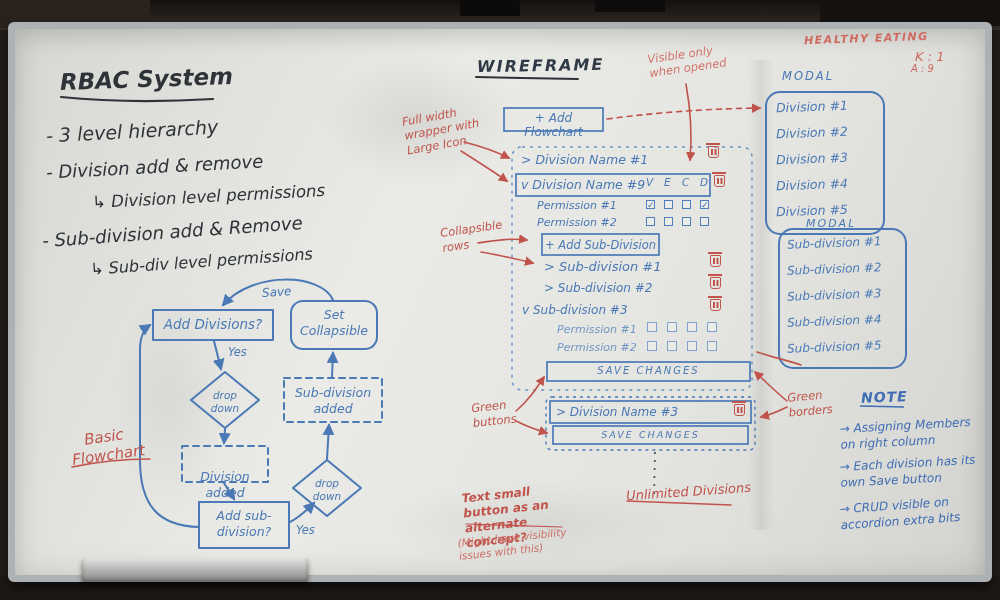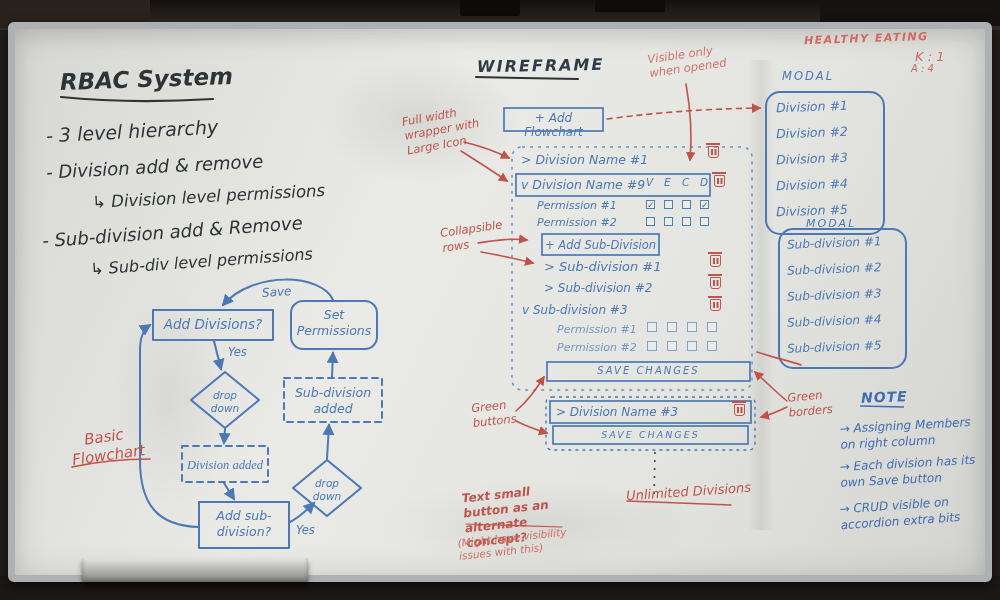--- a/index.html
+++ b/index.html
@@ -113,36 +113,36 @@
     <path d="M787,407 C777,412 769,415 761,417" marker-end="url(#ar)"></path>
     <path d="M757,352 C775,358 790,361 801,365"></path>
     <path d="M72,467 Q110,459 150,459" stroke-width="1.5"></path>
     <path d="M627,501 L731,505" stroke-width="1.4"></path>
     <path d="M466,524 L562,527" stroke-width="1.2"></path>
   </g>
 </svg>
 
 <div class="hw" style="left:804px;top:32px;font-size:11px;letter-spacing:1.5px;color:#d06a60;font-weight:bold;transform:rotate(-2deg);">HEALTHY EATING</div>
 <div class="hw" style="left:915px;top:49px;font-size:13px;color:#d06a60;">K : 1</div>
-<div class="hw" style="left:911px;top:63px;font-size:10px;color:#d06a60;">A : 4</div>
+<div class="hw" style="left:911px;top:63px;font-size:10px;color:#d06a60;">A : 9</div>
 
 <div class="hw black" style="left:60px;top:66px;font-size:23px;font-weight:bold;transform:rotate(-2deg);">RBAC System</div>
 <div class="hw black" style="left:46px;top:120px;font-size:19px;transform:rotate(-3deg);">- 3 level hierarchy</div>
 <div class="hw black" style="left:46px;top:156px;font-size:18px;transform:rotate(-3deg);">- Division add &amp; remove</div>
 <div class="hw black" style="left:92px;top:187px;font-size:16.5px;transform:rotate(-3deg);">↳ Division level permissions</div>
 <div class="hw black" style="left:42px;top:221px;font-size:18px;transform:rotate(-4deg);">- Sub-division add &amp; Remove</div>
 <div class="hw black" style="left:90px;top:252px;font-size:16px;transform:rotate(-4deg);">↳ Sub-div level permissions</div>
 
 <div class="hw blue" style="left:262px;top:285px;font-size:12px;transform:rotate(-4deg);">Save</div>
 <div class="hw blue" style="left:156px;top:316px;width:114px;text-align:center;font-size:13.5px;">Add Divisions?</div>
-<div class="hw blue" style="left:294px;top:307px;width:80px;text-align:center;font-size:12.5px;line-height:1.3;">Set Permissions</div>
+<div class="hw blue" style="left:294px;top:307px;width:80px;text-align:center;font-size:12.5px;line-height:1.3;">Set Collapsible</div>
 <div class="hw blue" style="left:228px;top:345px;font-size:11.5px;">Yes</div>
 <div class="hw blue" style="left:201px;top:389px;width:48px;text-align:center;font-size:10.5px;line-height:1.2;">drop down</div>
 <div class="hw blue" style="left:287px;top:385px;width:92px;text-align:center;font-size:12.5px;line-height:1.3;">Sub-division added</div>
-<div class="hw blue" style="left:185px;top:458px;width:80px;text-align:center;font-size:12.5px;line-height:1.25;font-family:Liberation Serif, serif;">Division added</div>
+<div class="hw blue" style="left:185px;top:469px;width:80px;text-align:center;font-size:12.5px;line-height:1.25;">Division added</div>
 <div class="hw blue" style="left:303px;top:477px;width:48px;text-align:center;font-size:10.5px;line-height:1.2;">drop down</div>
 <div class="hw blue" style="left:202px;top:508px;width:84px;text-align:center;font-size:12.5px;line-height:1.3;">Add sub-division?</div>
 <div class="hw blue" style="left:296px;top:523px;font-size:11.5px;">Yes</div>
 <div class="hw red" style="left:84px;top:428px;font-size:15px;transform:rotate(-8deg);">Basic</div>
 <div class="hw red" style="left:72px;top:446px;font-size:15px;transform:rotate(-8deg);">Flowchart</div>
 
 <div class="hw" style="left:477px;top:56px;font-size:16px;letter-spacing:2px;color:#2f3a46;font-weight:bold;transform:rotate(-1deg);">WIREFRAME</div>
 
 <div class="hw blue" style="left:506px;top:111px;width:95px;text-align:center;font-size:12px;">+ Add Flowchart</div>
 <div class="hw blue" style="left:521px;top:152px;font-size:12.5px;">&gt; Division Name #1</div>

